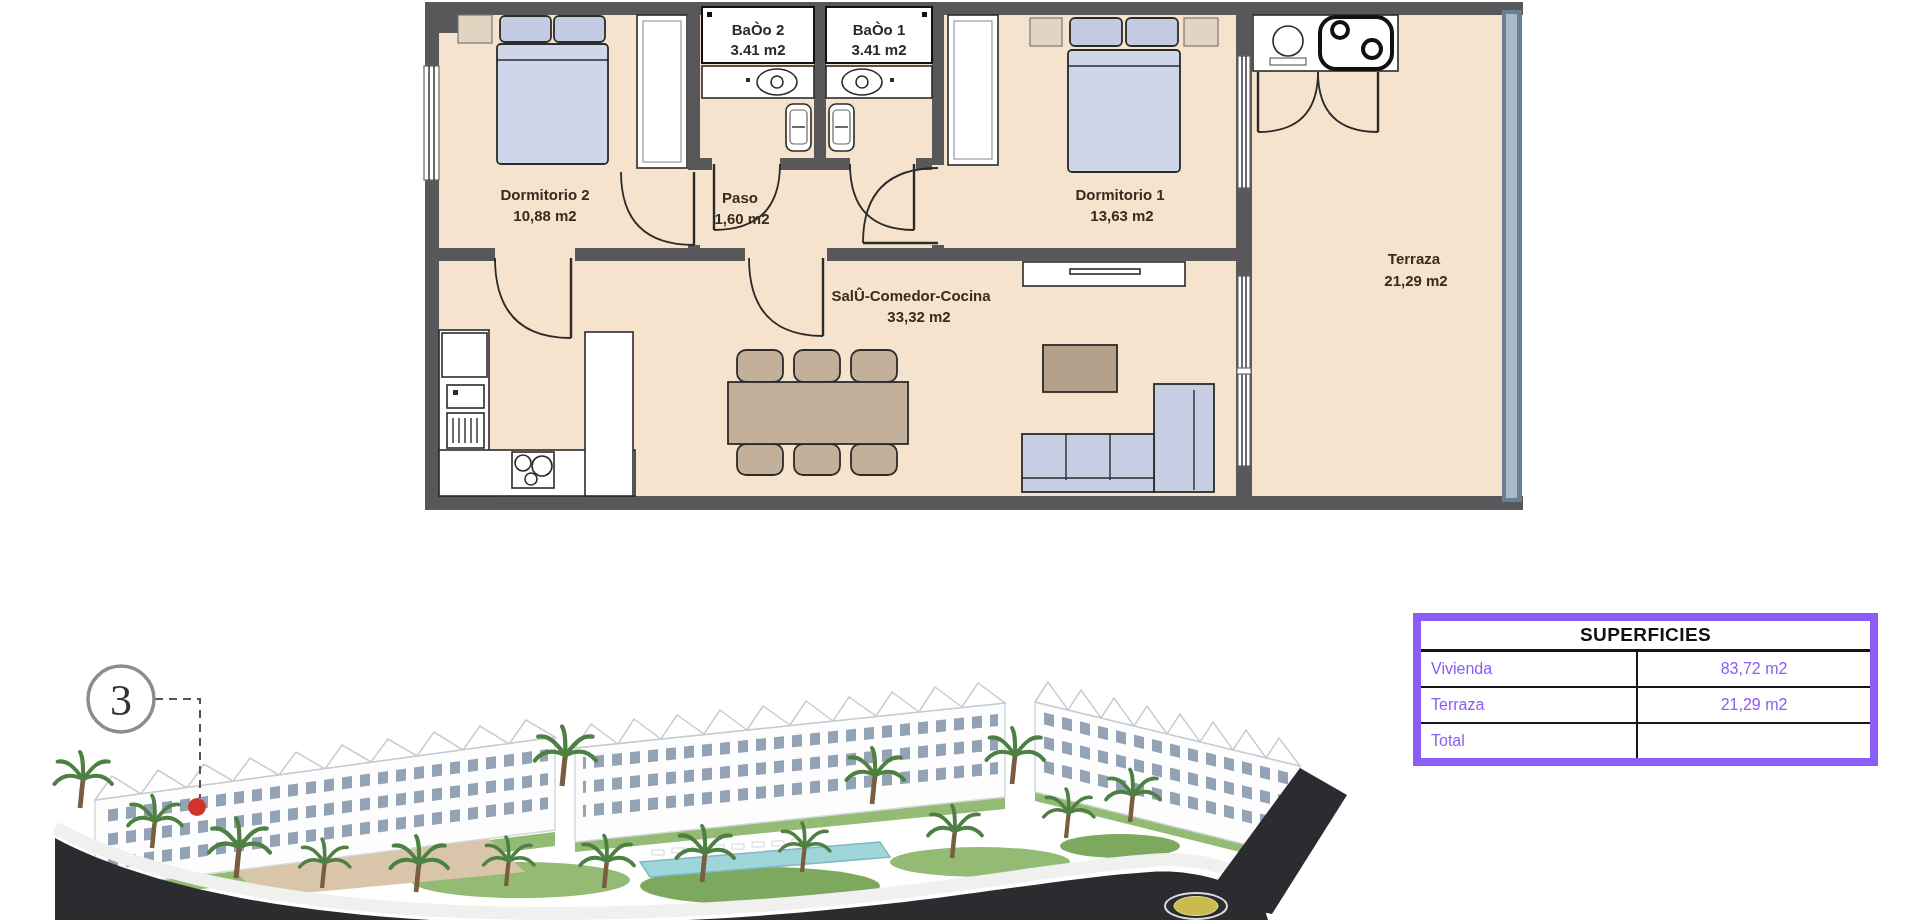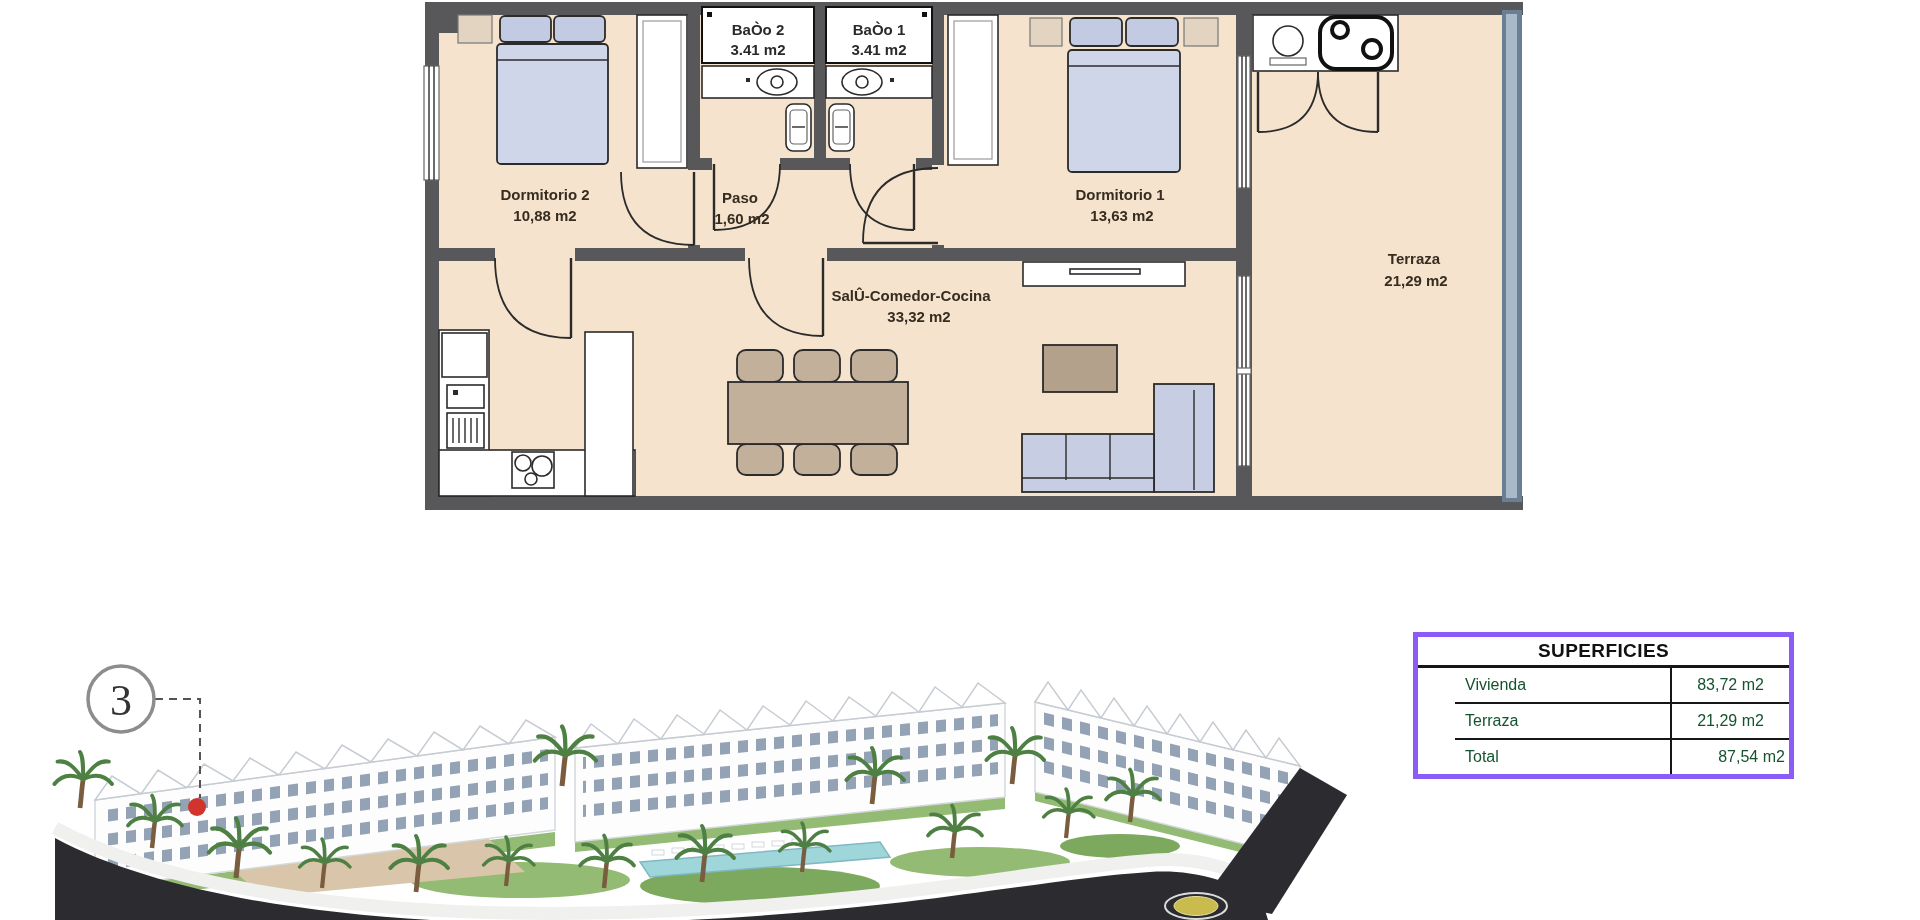--- a/index.html
+++ b/index.html
@@ -29,26 +29,26 @@
   .lawn{fill:#94bb74;}
   .lawn2{fill:#7ca95e;}
   .roadfill{fill:#2c2c30;}
   .curb{fill:none;stroke:#f0f0ee;stroke-width:13;}
   .poolw{fill:#9fd6da;stroke:#7fb8c4;stroke-width:1.5;}
   .plaza{fill:#d9c5a9;}
   .badge-circ{fill:#fff;stroke:#8d8d8d;stroke-width:3.5;}
   .badge-num{font:400 44px "Liberation Serif",serif;fill:#333;text-anchor:middle;}
   .dash{fill:none;stroke:#555;stroke-width:2;stroke-dasharray:8 6;}
   
-  .sup-table{position:absolute;left:1413px;top:632px;width:381px;background:#fff;
-             border:5px solid #8b5cf6;box-sizing:border-box;}
+  .sup-table{position:absolute;left:1413px;top:613px;width:465px;background:#fff;
+             border:8px solid #8b5cf6;box-sizing:border-box;}
   .sup-title{height:28px;line-height:28px;text-align:center;font-weight:700;
              font-size:19px;color:#111;border-bottom:3px solid #161616;letter-spacing:.4px;}
   .sup-row{display:flex;height:34px;border-bottom:2px solid #161616;font-size:16px;
-           color:#14532d;align-items:stretch;margin-left:37px;}
+           color:#8b5cf6;align-items:stretch;}
   .sup-row:last-child{border-bottom:none;gap:42px;}
   .sup-label{width:205px;padding-left:10px;border-right:2px solid #161616;
              display:flex;align-items:center;}
   .sup-value{flex:1;display:flex;align-items:center;justify-content:center;}
 </style>
 </head>
 <body>
 
 <div class="stage">
 
@@ -366,17 +366,16 @@
   <div class="sup-row">
     <div class="sup-label">Vivienda</div>
     <div class="sup-value">83,72 m2</div>
   </div>
   <div class="sup-row">
     <div class="sup-label">Terraza</div>
     <div class="sup-value">21,29 m2</div>
   </div>
   <div class="sup-row">
     <div class="sup-label">Total</div>
-    <div class="sup-value">87,54 m2</div>
   </div>
 </div>
 
 </div>
 
 </body></html>

